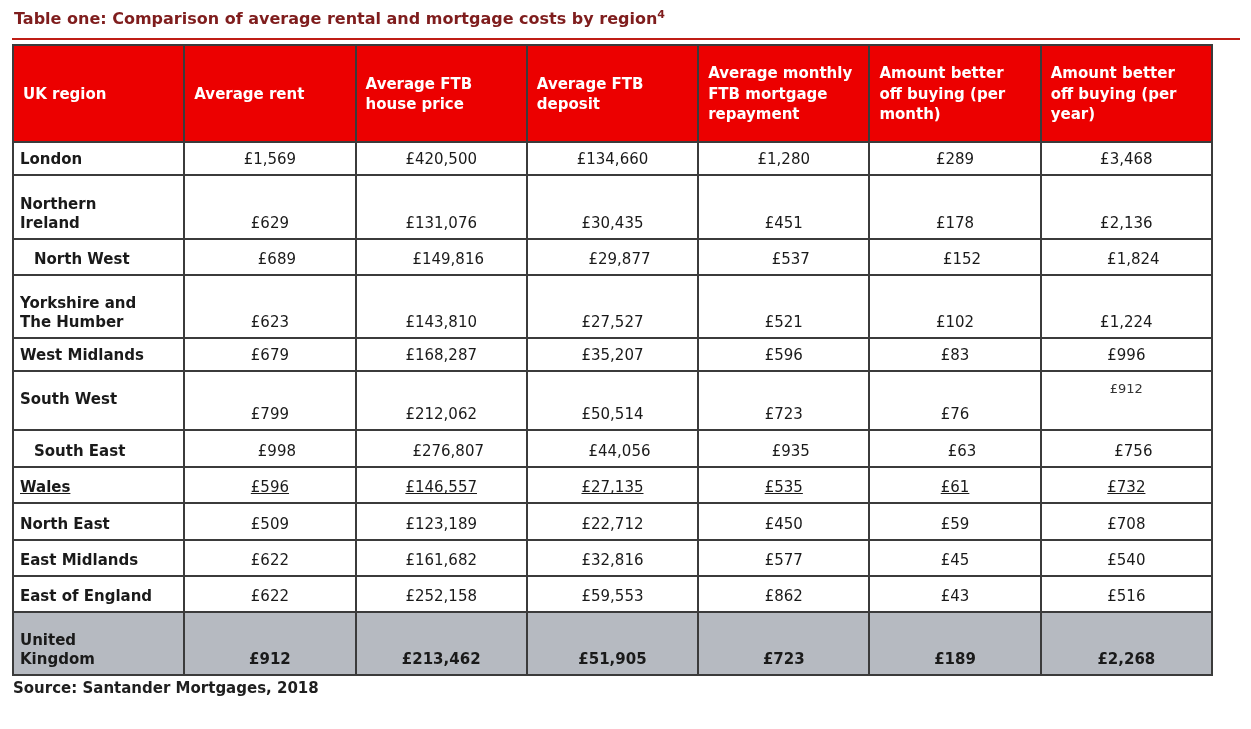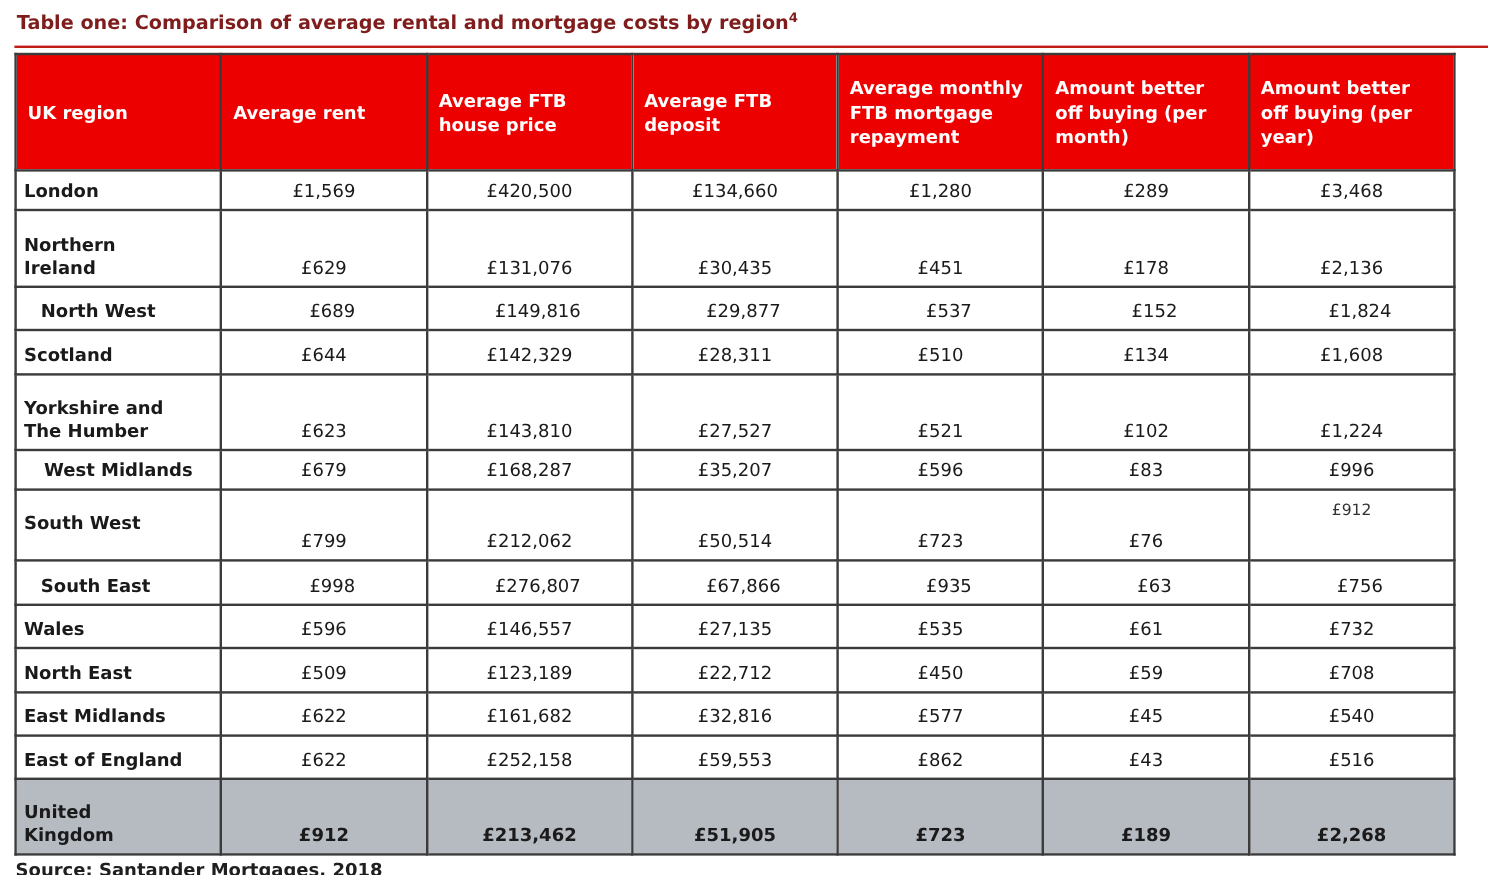--- a/index.html
+++ b/index.html
@@ -58,24 +58,24 @@
     white-space:pre-line;
     line-height:1.25;
   }
   td.val{text-align:center;}
   
   tr.row-london td{height:21px;margin-left:38px;}
   tr.row-northern-ireland td{height:52px;}
   tr.row-north-west td{height:24px;padding-left:20px;}
   tr.row-scotland td{height:25px;}
   tr.row-yorkshire-and-the-humber td{height:51px;}
-  tr.row-west-midlands td{height:21px;text-align:center;}
+  tr.row-west-midlands td{height:21px;}
   tr.row-south-west td{height:42px;}
   tr.row-south-east td{height:25px;padding-left:20px;}
-  tr.row-wales td{height:24px;}
+  tr.row-wales td{height:24px;text-decoration:underline;}
   tr.row-north-east td{height:25px;}
   tr.row-east-midlands td{height:24px;}
   tr.row-east-of-england td{height:24px;}
   tr.row-united-kingdom td{height:51px;}
   tr.row-south-west td.region{vertical-align:middle;}
   
   td.val.anomaly{
     vertical-align:top;
     font-size:13px;
     font-weight:400;
@@ -146,29 +146,20 @@
         </tr>
         <tr class="row-north-west">
           <td class="region">North West</td>
           <td class="val">£689</td>
           <td class="val">£149,816</td>
           <td class="val">£29,877</td>
           <td class="val">£537</td>
           <td class="val">£152</td>
           <td class="val">£1,824</td>
         </tr>
-        <tr class="row-scotland">
-          <td class="region">Scotland</td>
-          <td class="val">£644</td>
-          <td class="val">£142,329</td>
-          <td class="val">£28,311</td>
-          <td class="val">£510</td>
-          <td class="val">£134</td>
-          <td class="val">£1,608</td>
-        </tr>
         <tr class="row-yorkshire-and-the-humber">
           <td class="region">Yorkshire and
 The Humber</td>
           <td class="val">£623</td>
           <td class="val">£143,810</td>
           <td class="val">£27,527</td>
           <td class="val">£521</td>
           <td class="val">£102</td>
           <td class="val">£1,224</td>
         </tr>
@@ -187,21 +178,21 @@
           <td class="val">£212,062</td>
           <td class="val">£50,514</td>
           <td class="val">£723</td>
           <td class="val">£76</td>
           <td class="val anomaly">£912</td>
         </tr>
         <tr class="row-south-east">
           <td class="region">South East</td>
           <td class="val">£998</td>
           <td class="val">£276,807</td>
-          <td class="val">£67,866</td>
+          <td class="val">£44,056</td>
           <td class="val">£935</td>
           <td class="val">£63</td>
           <td class="val">£756</td>
         </tr>
         <tr class="row-wales">
           <td class="region">Wales</td>
           <td class="val">£596</td>
           <td class="val">£146,557</td>
           <td class="val">£27,135</td>
           <td class="val">£535</td>

